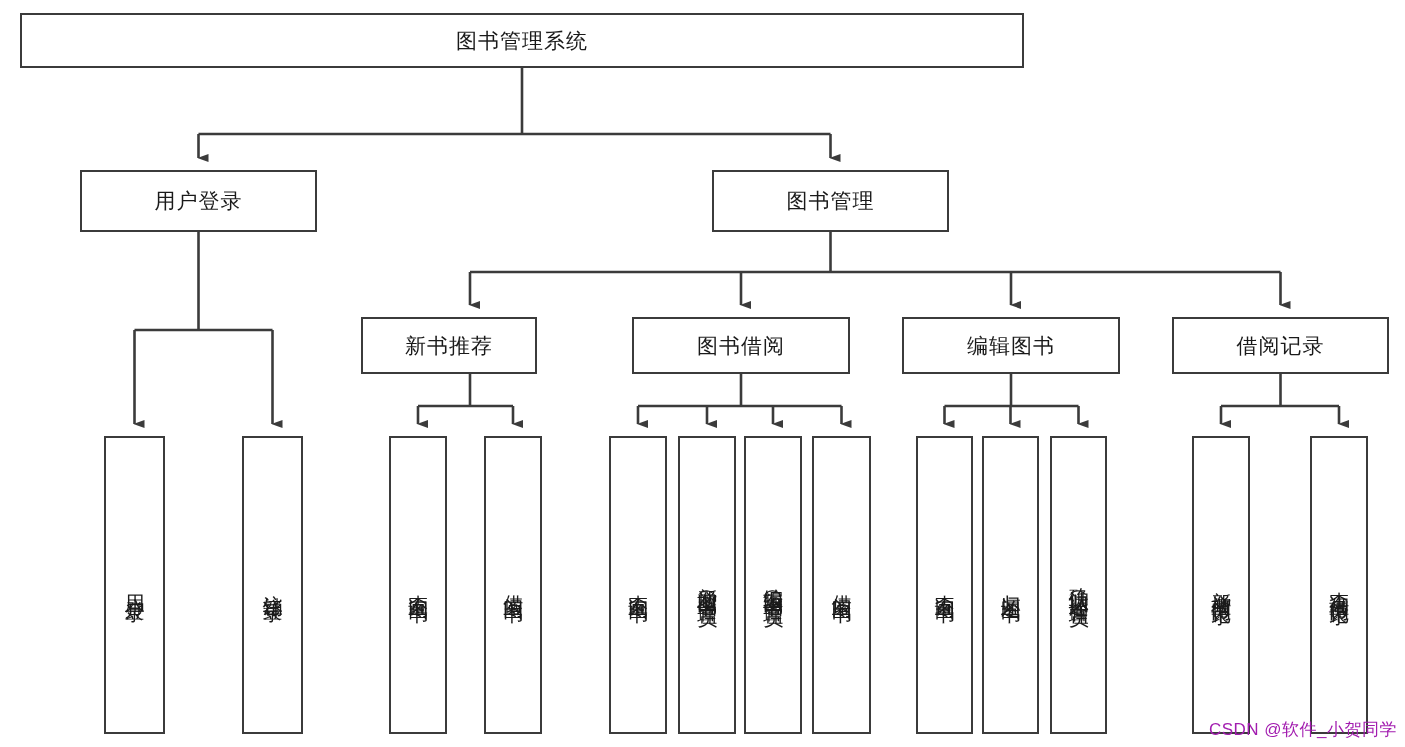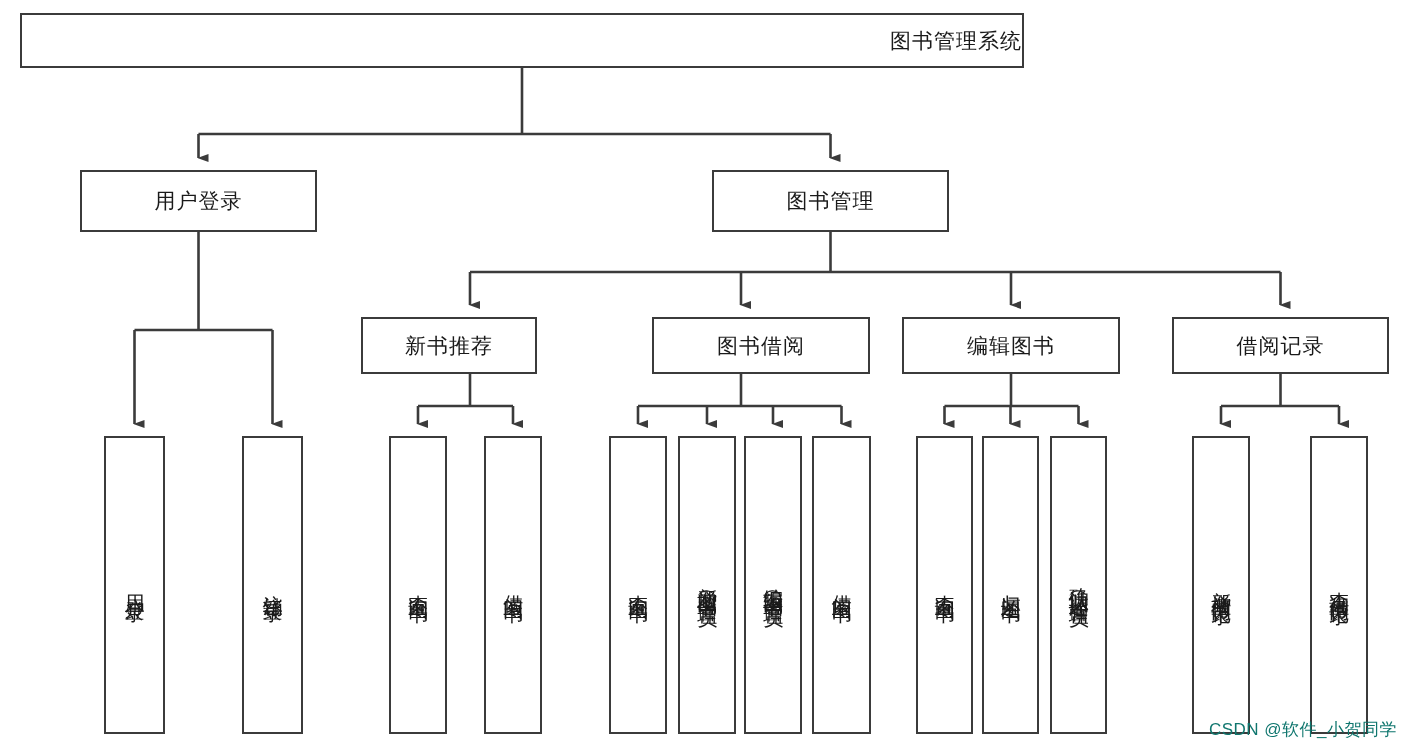--- a/index.html
+++ b/index.html
@@ -50,21 +50,21 @@
     letter-spacing: 3px;
   }
   .node .htext {
     white-space: nowrap;
   }
   #watermark {
     position: absolute;
     right: 8px;
     bottom: 6px;
     font-size: 17px;
-    color: #0f766e;
+    color: #a21caf;
     white-space: nowrap;
     letter-spacing: 0.5px;
     pointer-events: none;
   }
 </style>
 </head>
 <body>
 
 <div id="stage">
 
@@ -105,33 +105,33 @@
         <path d="M 1010.5 406 L 1010.5 424" marker-end="url(#arrowhead)"></path>
         <path d="M 1078.5 406 L 1078.5 424" marker-end="url(#arrowhead)"></path>
         <path d="M 1280.5 374 L 1280.5 406"></path>
         <path d="M 1221 406 L 1339 406"></path>
         <path d="M 1221 406 L 1221 424" marker-end="url(#arrowhead)"></path>
         <path d="M 1339 406 L 1339 424" marker-end="url(#arrowhead)"></path>
       </g>
   </svg>
 
   <div id="node-layer">
-      <div class="node horiz" style="left: 20px; top: 13px; width: 1004px; height: 55px; justify-content: flex-end;">
+      <div class="node horiz" style="left: 20px; top: 13px; width: 1004px; height: 55px;">
         <span class="htext">图书管理系统</span>
       </div>
       <div class="node horiz" style="left: 80px; top: 170px; width: 237px; height: 62px;">
         <span class="htext">用户登录</span>
       </div>
       <div class="node horiz" style="left: 712px; top: 170px; width: 237px; height: 62px;">
         <span class="htext">图书管理</span>
       </div>
       <div class="node horiz" style="left: 361px; top: 317px; width: 176px; height: 57px;">
         <span class="htext">新书推荐</span>
       </div>
-      <div class="node horiz" style="left: 632px; top: 317px; width: 218px; height: 57px; margin-left: 20px;">
+      <div class="node horiz" style="left: 632px; top: 317px; width: 218px; height: 57px;">
         <span class="htext">图书借阅</span>
       </div>
       <div class="node horiz" style="left: 902px; top: 317px; width: 218px; height: 57px;">
         <span class="htext">编辑图书</span>
       </div>
       <div class="node horiz" style="left: 1172px; top: 317px; width: 217px; height: 57px;">
         <span class="htext">借阅记录</span>
       </div>
       <div class="node vert" style="left: 104px; top: 436px; width: 61px; height: 298px;">
         <span class="vtext">用户登录</span>

